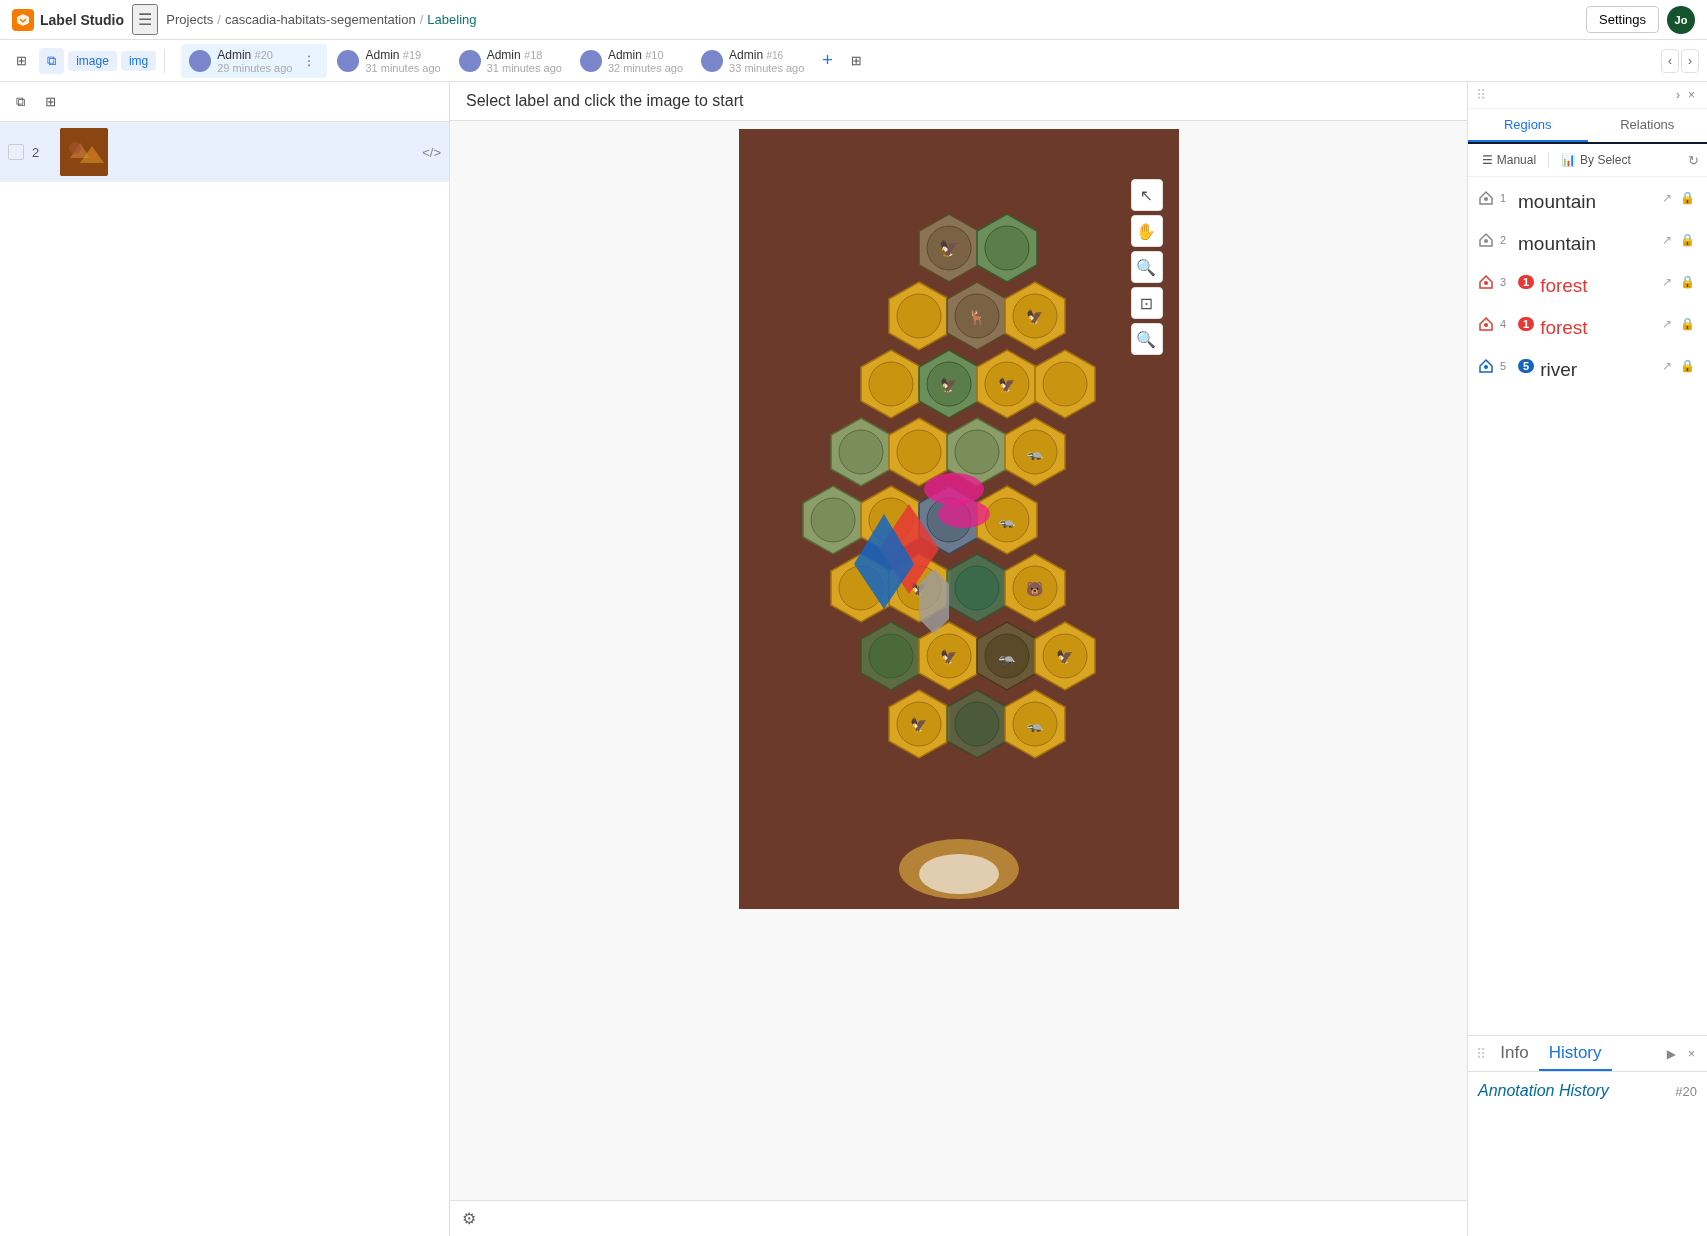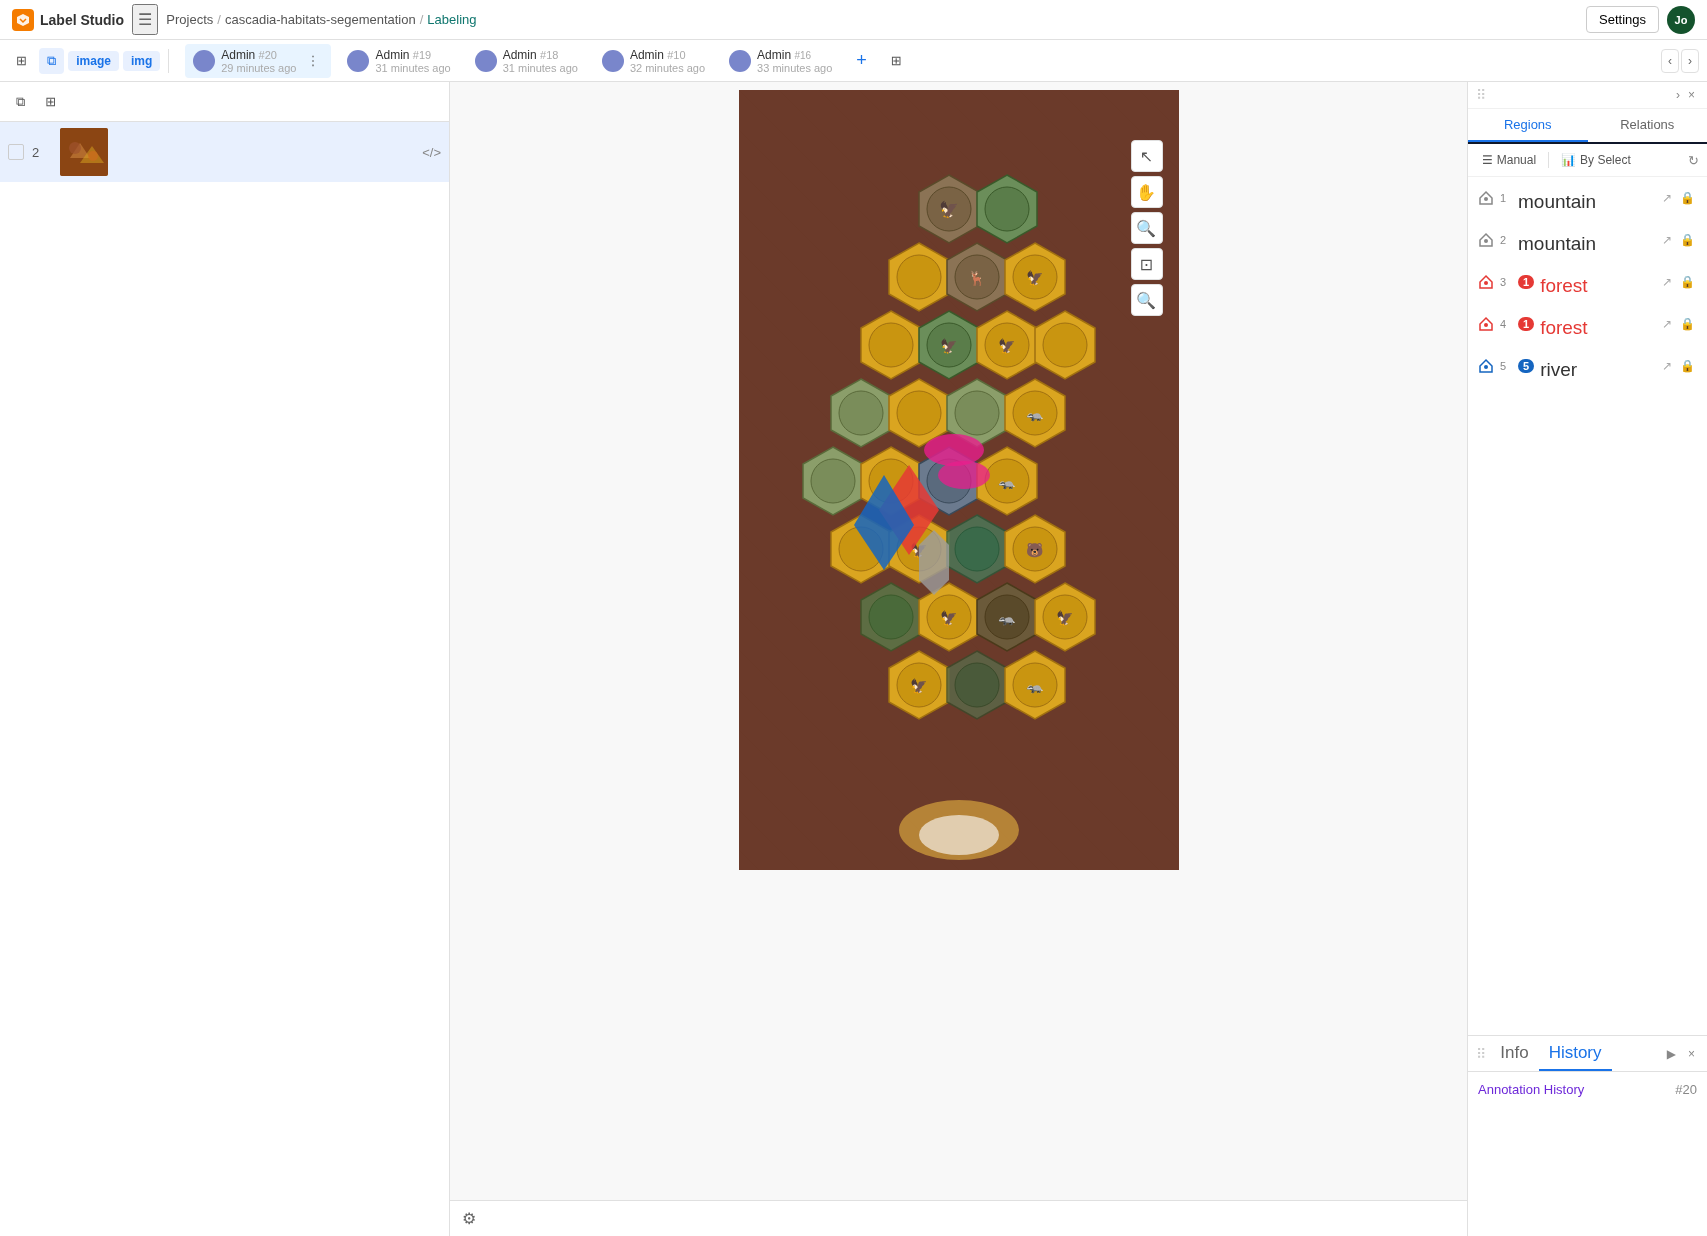--- a/index.html
+++ b/index.html
@@ -23,23 +23,23 @@
     .user-avatar { width: 28px; height: 28px; background: #14532d; border-radius: 50%; display: flex; align-items: center; justify-content: center; color: white; font-size: 11px; font-weight: bold; }
 
     
     .tool-bar {
       display: flex; align-items: center; height: 42px;
       background: #fff; border-bottom: 1px solid #e0e0e0;
       padding: 0 8px; gap: 4px;
     }
     .tool-btn { cursor: pointer; padding: 5px 8px; border: none; background: none; color: #555; border-radius: 4px; font-size: 13px; }
     .tool-btn.active { background: #e8f0fe; color: #1a73e8; }
-    .tool-label { background: #e8f0fe; color: #1a73e8; padding: 3px 8px; border-radius: 4px; font-size: 12px; font-weight: 700; cursor: pointer; }
+    .tool-label { background: #e8f0fe; color: #1a73e8; padding: 3px 8px; border-radius: 4px; font-size: 12px; font-weight: 400; cursor: pointer; }
     .tool-separator { width: 1px; height: 24px; background: #e0e0e0; margin: 0 4px; }
-    .annotation-tabs { display: flex; align-items: center; gap: 8px; flex: 1; padding-left: 8px; overflow: hidden; }
+    .annotation-tabs { display: flex; align-items: center; gap: 2px; flex: 1; padding-left: 8px; overflow: hidden; }
     .annotation-tab { display: flex; align-items: center; gap: 6px; padding: 4px 8px; border-radius: 4px; cursor: pointer; white-space: nowrap; }
     .annotation-tab.active { background: #e8f4ff; }
     .tab-avatar { width: 22px; height: 22px; border-radius: 50%; display: flex; align-items: center; justify-content: center; color: white; font-size: 10px; font-weight: bold; flex-shrink: 0; }
     .tab-info { display: flex; flex-direction: column; }
     .tab-user { font-size: 12px; font-weight: 500; }
     .tab-time { font-size: 11px; color: #aaa; }
     .tab-more { cursor: pointer; color: #666; padding: 2px 4px; }
     .nav-arrows { display: flex; gap: 2px; }
     .nav-arrow { cursor: pointer; padding: 4px 6px; border: 1px solid #e0e0e0; border-radius: 4px; background: #fff; color: #666; font-size: 12px; }
 
@@ -102,21 +102,21 @@
     .region-action-btn { color: #aaa; font-size: 12px; cursor: pointer; padding: 2px; }
 
     
     .history-section { height: 200px; display: flex; flex-direction: column; }
     .history-header { display: flex; align-items: center; padding: 0 8px; height: 36px; border-bottom: 1px solid #e0e0e0; gap: 4px; }
     .history-tabs { display: flex; }
     .history-tab { padding: 6px 10px; font-size: 17px; cursor: pointer; border-bottom: 2px solid transparent; color: #666; }
     .history-tab.active { color: #1a73e8; border-bottom-color: #1a73e8; font-weight: 500; }
     .history-content { padding: 10px; flex: 1; }
     .history-row { display: flex; align-items: center; justify-content: space-between; }
-    .history-label { font-size: 13px; color: #6d28d9; }
+    .history-label { font-size: 16px; color: #0369a1; font-style: italic; }
     .history-value { font-size: 13px; color: #888; }
 
     
     .section-handle { display: flex; align-items: center; padding: 4px 8px; border-bottom: 1px solid #f0f0f0; }
     .handle-dots { color: #ccc; font-size: 14px; cursor: move; }
     .handle-spacer { flex: 1; }
     .handle-btn { color: #888; font-size: 12px; cursor: pointer; padding: 2px 4px; }
   </style>
 </head>
 <body>
@@ -217,20 +217,23 @@
             <circle cx="15" cy="20" r="6" fill="#A0522D" opacity="0.7"></circle>
             <circle cx="33" cy="28" r="5" fill="#D2691E" opacity="0.6"></circle>
           </svg>
         </div>
       </div>
       <span class="list-actions">&lt;/&gt;</span>
     </div>
   </div>
 
   <div class="center-panel">
+    <div class="canvas-header">
+      <h2>Select label and click the image to start</h2>
+    </div>
     <div class="canvas-area">
 
       <div class="board-game-bg">
         <svg width="440" height="780" viewBox="0 0 440 780" xmlns="http://www.w3.org/2000/svg">
 
           <rect width="440" height="780" fill="#6B3A2A"></rect>
           <rect width="440" height="780" fill="url(#wood)" opacity="0.4"></rect>
           <defs>
             <pattern id="wood" width="40" height="40" patternUnits="userSpaceOnUse">
               <rect width="40" height="40" fill="none"></rect>

